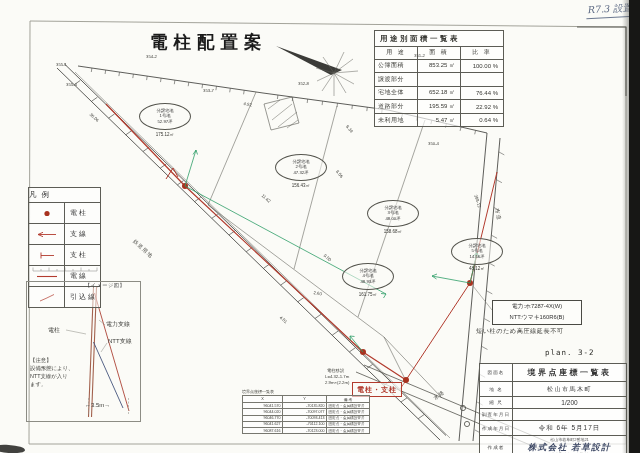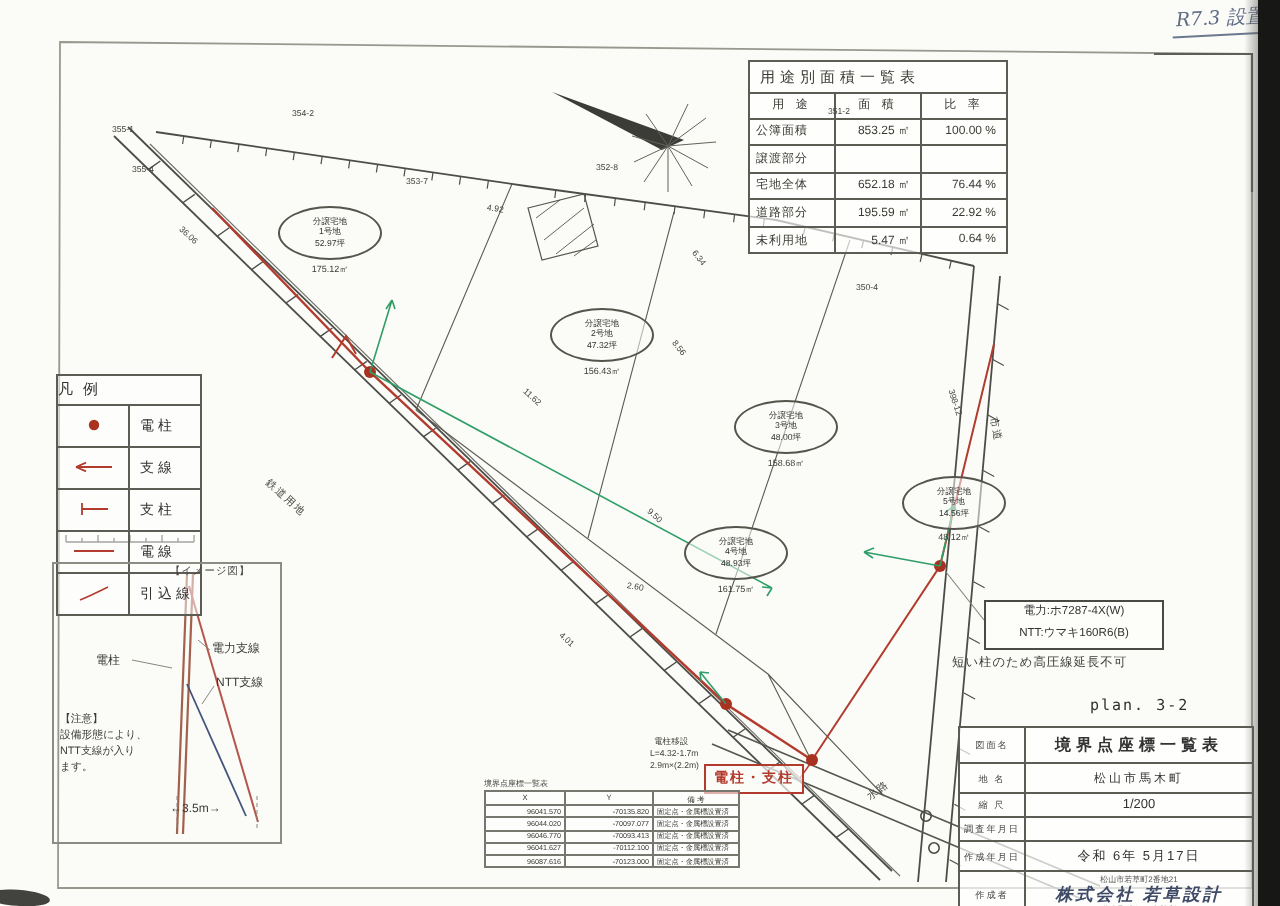--- a/index.html
+++ b/index.html
@@ -16,21 +16,21 @@
   .main-title{position:absolute;left:150px;top:30px;font-size:17.5px;letter-spacing:6px;
               font-weight:600;color:#1b1b1b;}
   .handwritten{position:absolute;left:586px;top:3px;font-family:"DejaVu Serif",serif;
                font-style:italic;font-size:9.5px;color:#5e6b85;transform:rotate(-3deg);
                border-bottom:1px solid #6b7890;padding:0 2px 1px 2px;white-space:nowrap;}
   
   table{border-collapse:collapse;}
   .area-table{position:absolute;left:374px;top:30px;width:130px;border:1.3px solid #45453f;
               background:rgba(255,255,255,.65);table-layout:fixed;}
   .area-table td{border:0.6px solid #5c5c55;color:#3a3a35;}
-  .area-table .t-title{font-size:7.5px;font-weight:400;letter-spacing:2.5px;padding:2.5px 0 2px 5px;}
+  .area-table .t-title{font-size:7.5px;font-weight:700;letter-spacing:2.5px;padding:2.5px 0 2px 5px;}
   .area-table .hdr td{font-size:6px;text-align:center;letter-spacing:2px;padding:1.5px 0;}
   .area-table .c-use{font-size:6px;letter-spacing:.5px;padding:1.8px 0 1.8px 3px;width:36px;}
   .area-table .c-area{font-size:6px;text-align:right;padding:1.8px 5px 1.8px 0;width:50px;}
   .area-table .c-ratio{font-size:6px;text-align:right;padding:1.8px 5px 1.8px 0;}
   
   .legend-table{position:absolute;left:28px;top:187px;width:73px;border:1.1px solid #4c4c46;
                 background:rgba(255,255,255,.5);table-layout:fixed;}
   .legend-table td{border:0.6px solid #5c5c55;}
   .legend-table .l-title{font-size:7.5px;letter-spacing:5px;text-align:left;padding:2px 0;color:#333;}
   .legend-table .l-sym{width:27px;text-align:center;padding:1px 0;}
@@ -165,20 +165,21 @@
     <g fill="none">
       <path d="M93.5 287 L88.5 417M96.5 287 L91.5 417" stroke="#a2614d" stroke-width="1.1"></path>
       <line x1="94.5" y1="293" x2="129" y2="411" stroke="#b5564a" stroke-width="1"></line>
       <line x1="93.5" y1="342" x2="123" y2="408" stroke="#44547c" stroke-width="0.9"></line>
       <path d="M66 330 L86 334M105 325 L99 320M107 343 L101 352" stroke="#888880" stroke-width="0.5"></path>
       <path d="M88.5 398 L88.5 415M128.5 398 L128.5 415" stroke="#888880" stroke-width="0.5" stroke-dasharray="2 1.5"></path>
     </g>
   </svg>
 
   <div class="handwritten">R7.3 設置</div>
+  <div class="main-title">電柱配置案</div>
 
   <table class="area-table">
     <tbody>
         <tr>
           <td colspan="3" class="t-title">用途別面積一覧表</td>
         </tr>
     <tr class="hdr">
       <td>用 途</td>
       <td>面 積</td>
       <td>比 率</td>

